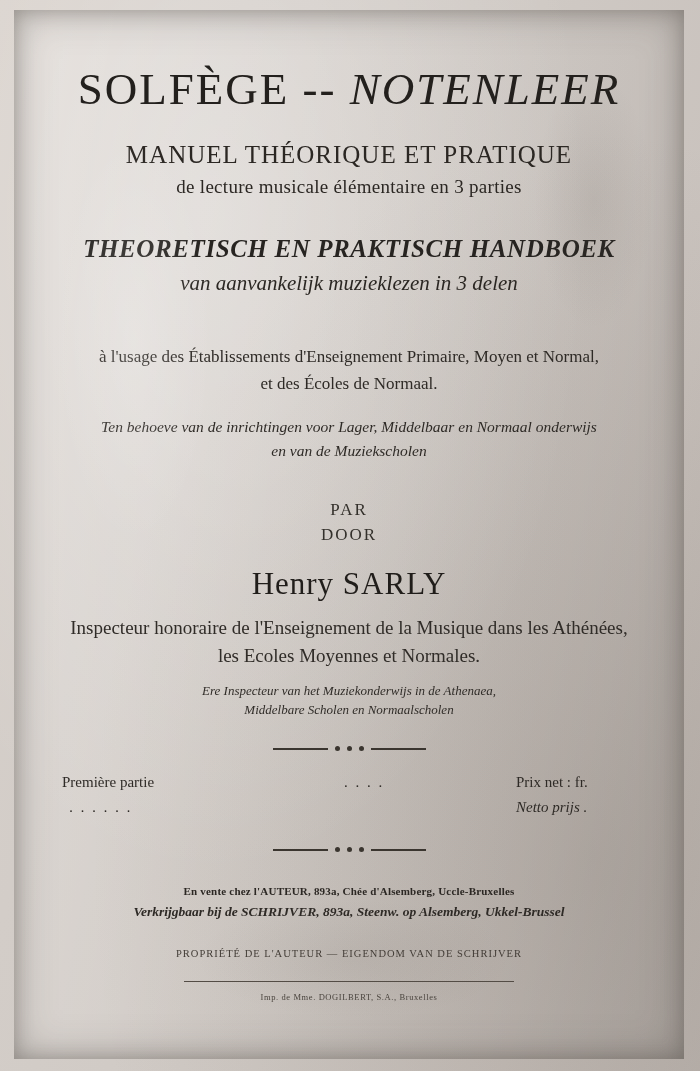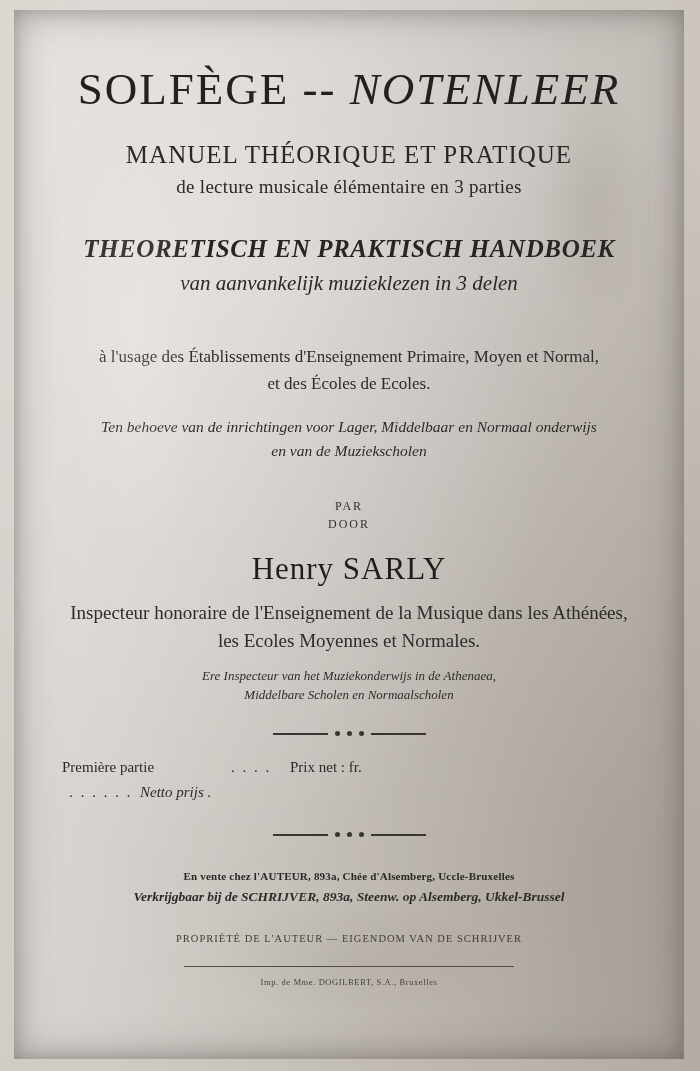--- a/index.html
+++ b/index.html
@@ -91,21 +91,21 @@
   .use2 {
     margin-top: 18px;
     font-size: 15.5px;
     font-style: italic;
     line-height: 1.55;
     color: #2e2a26;
   }
 
   .par {
     margin-top: 34px;
-    font-size: 12px;
+    font-size: 17px;
     letter-spacing: 2px;
     line-height: 1.5;
     color: #33302b;
   }
 
   .author {
     margin-top: 18px;
     font-size: 31px;
     letter-spacing: 1px;
     color: #201d1a;
@@ -146,21 +146,21 @@
   }
 
   .parts {
     margin-top: 16px;
     font-size: 15px;
     line-height: 1.7;
     color: #2e2a26;
   }
   .parts .row {
     display: flex;
-    justify-content: flex-start;
+    justify-content: space-between;
     white-space: pre;
   }
   .parts .lbl { width: 150px; text-align: left; }
   .parts .dots { width: 78px; text-align: center; letter-spacing: 2px; }
   .parts .price { width: 120px; text-align: left; }
   .parts .italrow { font-style: italic; }
 
   .sale1 {
     margin-top: 30px;
     font-size: 11px;
@@ -232,21 +232,21 @@
     </div>
 
     <div class="txt sub1">MANUEL THÉORIQUE ET PRATIQUE</div>
     <div class="txt sub2">de lecture musicale élémentaire en 3 parties</div>
 
     <div class="txt nl1">THEORETISCH EN PRAKTISCH HANDBOEK</div>
     <div class="txt nl2">van aanvankelijk muzieklezen in 3 delen</div>
 
     <div class="txt use1">
       <div>à l'usage des Établissements d'Enseignement Primaire, Moyen et Normal,</div>
-      <div>et des Écoles de Ecoles.</div>
+      <div>et des Écoles de Normaal.</div>
     </div>
 
     <div class="txt use2">
       <div>Ten behoeve van de inrichtingen voor Lager, Middelbaar en Normaal onderwijs</div>
       <div>en van de Muziekscholen</div>
     </div>
 
     <div class="txt par">
       <div>PAR</div>
       <div>DOOR</div>

